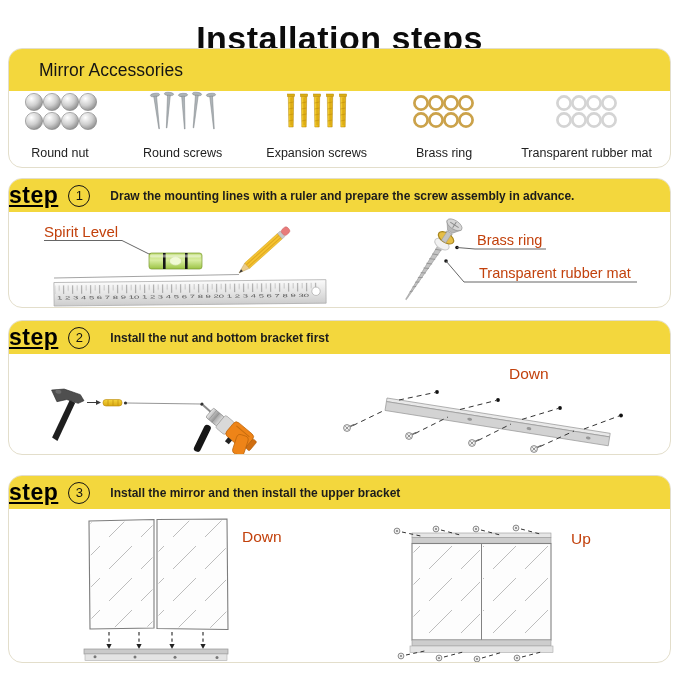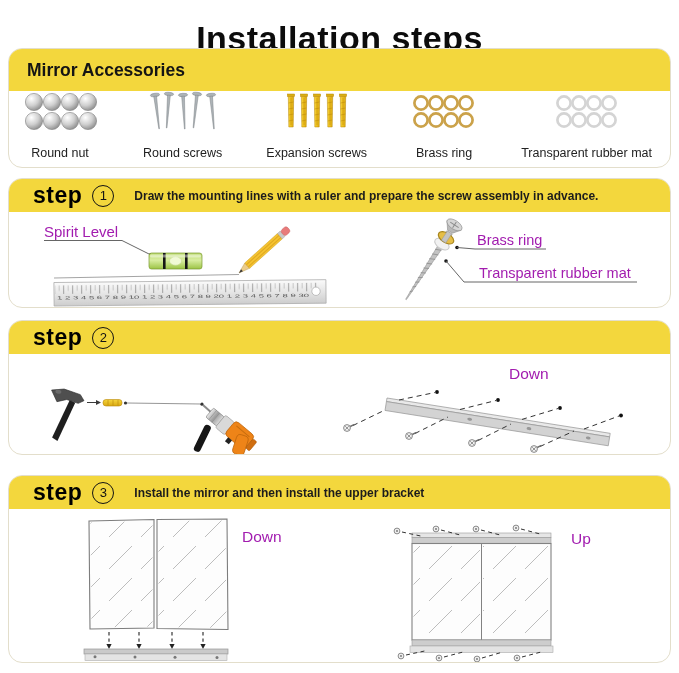--- a/index.html
+++ b/index.html
@@ -13,35 +13,35 @@
   }
   .box{
     position:absolute;left:8px;width:663px;box-sizing:border-box;
     border:1.5px solid #e3decb;border-radius:14px;background:#fff;overflow:hidden;
   }
   #acc-box{top:48px;height:120px;}
   #step1-box{top:178px;height:130px;}
   #step2-box{top:320px;height:135px;}
   #step3-box{top:475px;height:188px;}
   .band{background:#F3D73D;display:flex;align-items:center;}
-  .acc-band{height:42px;padding-left:18px;font-size:17.5px;font-weight:bold;color:#141414;}
+  .acc-band{height:42px;padding-left:30px;font-size:17.5px;font-weight:normal;color:#141414;}
   .step-band{height:33px;}
-  .step-word{font-size:23px;font-weight:bold;color:#000;margin-left:24px;letter-spacing:.5px;}
+  .step-word{font-size:23px;font-weight:bold;color:#000;letter-spacing:.5px;text-decoration:underline;}
   .step-num{
     width:20px;height:20px;border:1.7px solid #141414;border-radius:50%;
     display:flex;align-items:center;justify-content:center;
     font-size:13px;color:#141414;margin-left:10px;background:transparent;
   }
   .step-desc{margin-left:20px;font-size:12px;font-weight:600;color:#1c1c1c;}
   .content{position:relative;width:660px;}
   #step1-box .content{height:95px;}
   #step2-box .content{height:100px;}
   #step3-box .content{height:153px;}
   .content svg{position:absolute;left:0;top:0;}
-  .anno{position:absolute;font-size:15px;color:#a21caf;white-space:nowrap;}
+  .anno{position:absolute;font-size:15px;color:#c2410c;white-space:nowrap;}
   .anno.small{font-size:14.5px;}
   .acc-items{
     display:flex;justify-content:space-between;align-items:flex-end;
     padding:6px 18px 0 12px;height:69px;box-sizing:border-box;
   }
   .acc-item{display:flex;flex-direction:column;align-items:center;}
   .acc-label{font-size:12.5px;color:#222;margin-top:12px;white-space:nowrap;}
 </style>
 </head>
 <body>
@@ -288,20 +288,21 @@
     <span class="anno" style="left:35px;top:11px;">Spirit Level</span>
     <span class="anno small" style="left:468px;top:20px;">Brass ring</span>
     <span class="anno small" style="left:470px;top:53px;">Transparent rubber mat</span>
   </div>
 </section>
 
 <section class="box" id="step2-box">
   <div class="band step-band">
     <span class="step-word">step</span>
     <span class="step-num">2</span>
+    <span class="step-desc">Install the nut and bottom bracket first</span>
   </div>
   <div class="content">
     <svg width="660" height="100" viewBox="0 0 660 100">
       <defs>
         <linearGradient id="anchG2" x1="0" y1="0" x2="0" y2="1">
           <stop offset="0%" stop-color="#F6D53C"></stop>
             <stop offset="100%" stop-color="#D9A912"></stop>
         </linearGradient>
         <linearGradient id="chuckG" x1="0" y1="0" x2="1" y2="0">
           <stop offset="0%" stop-color="#e8e8e8"></stop>

